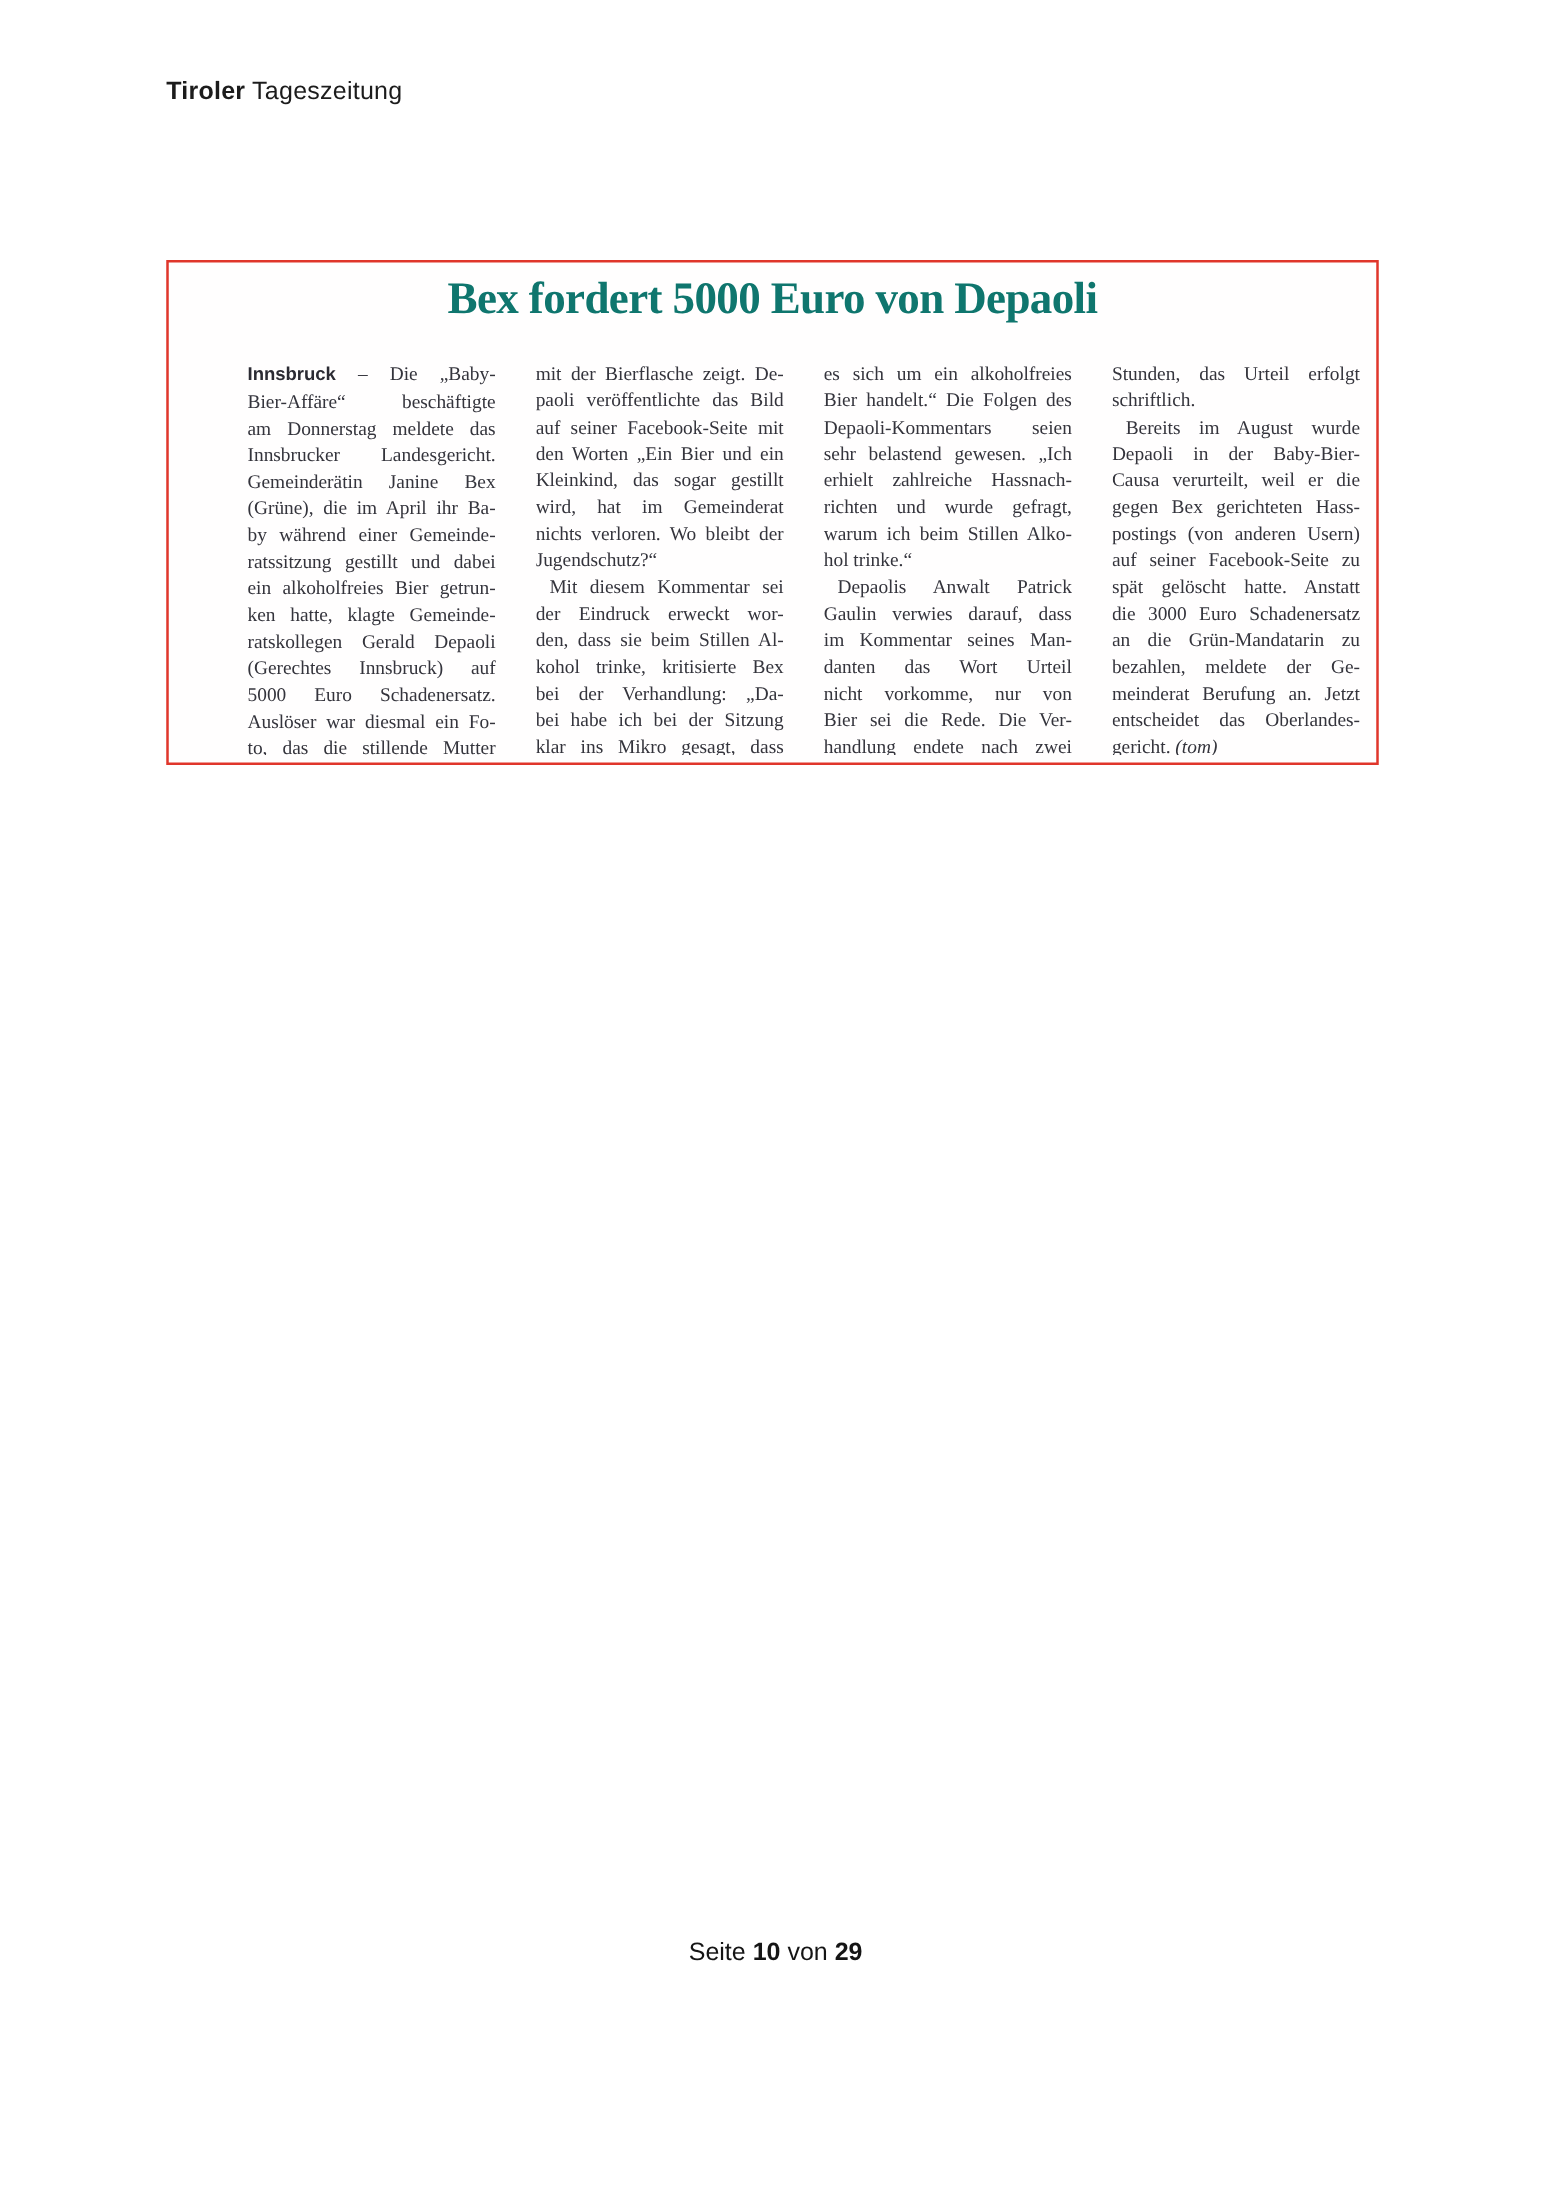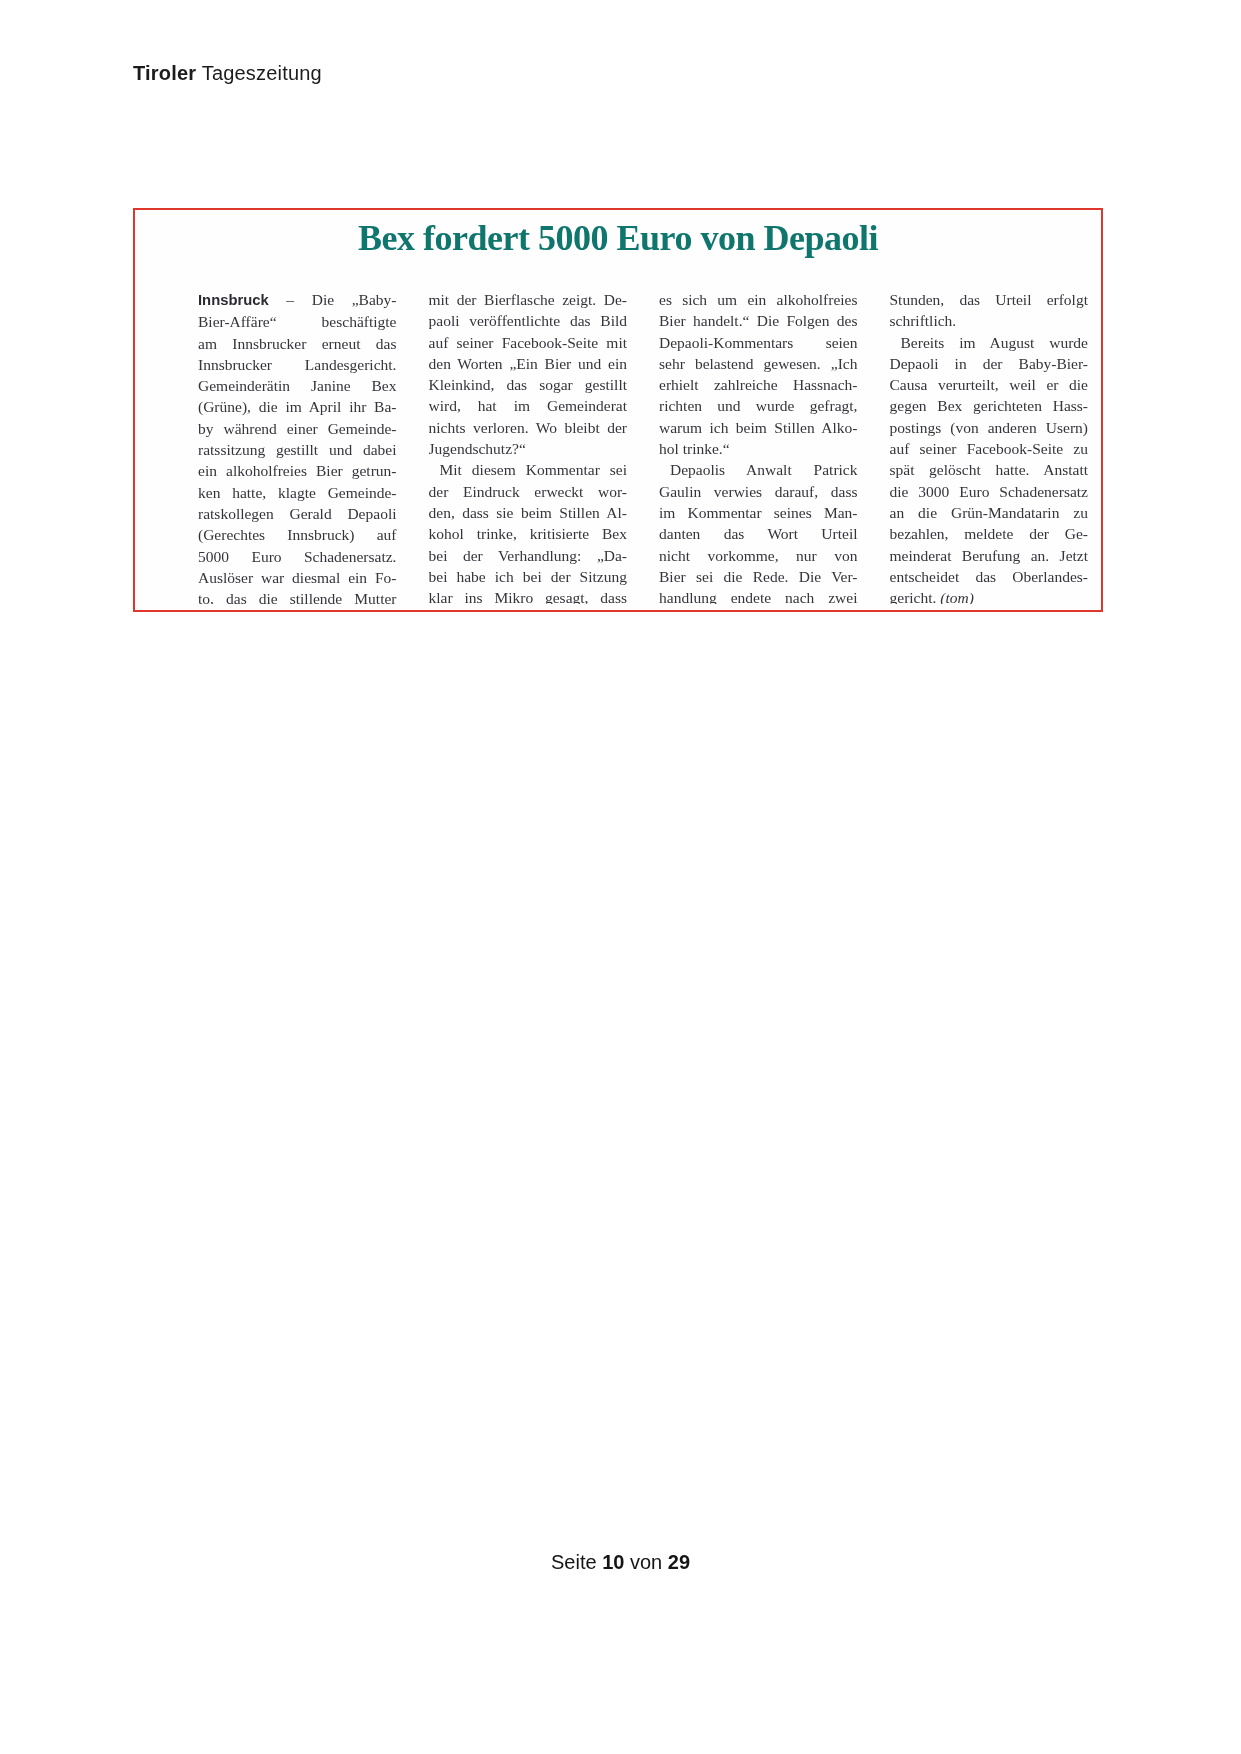--- a/index.html
+++ b/index.html
@@ -56,21 +56,21 @@
     <span class="bold">Tiroler</span><span> Tageszeitung</span>
   </div>
 
 
   <div class="clipping" id="clipping" style="border-color: rgb(224, 54, 43);">
     <h1 class="headline">Bex fordert 5000 Euro von Depaoli</h1>
     <div class="columns" id="columns">
         <div class="col">
           <div class="line"><span class="lead">Innsbruck</span> – Die „Baby-</div>
           <div class="line">Bier-Affäre“ beschäftigte</div>
-          <div class="line">am Innsbrucker erneut das</div>
+          <div class="line">am Donnerstag meldete das</div>
           <div class="line">Innsbrucker Landesgericht.</div>
           <div class="line">Gemeinderätin Janine Bex</div>
           <div class="line">(Grüne), die im April ihr Ba-</div>
           <div class="line">by während einer Gemeinde-</div>
           <div class="line">ratssitzung gestillt und dabei</div>
           <div class="line">ein alkoholfreies Bier getrun-</div>
           <div class="line">ken hatte, klagte Gemeinde-</div>
           <div class="line">ratskollegen Gerald Depaoli</div>
           <div class="line">(Gerechtes Innsbruck) auf</div>
           <div class="line">5000 Euro Schadenersatz.</div>

